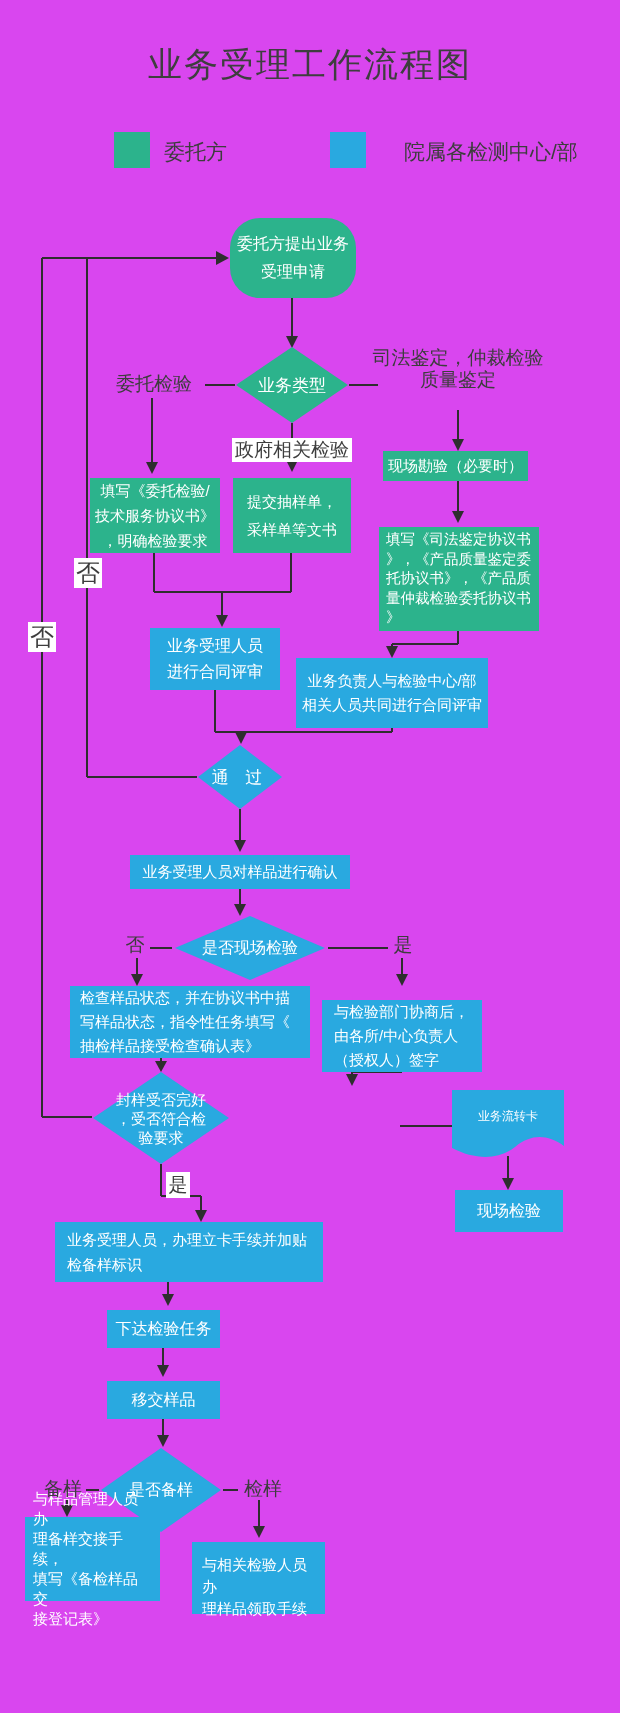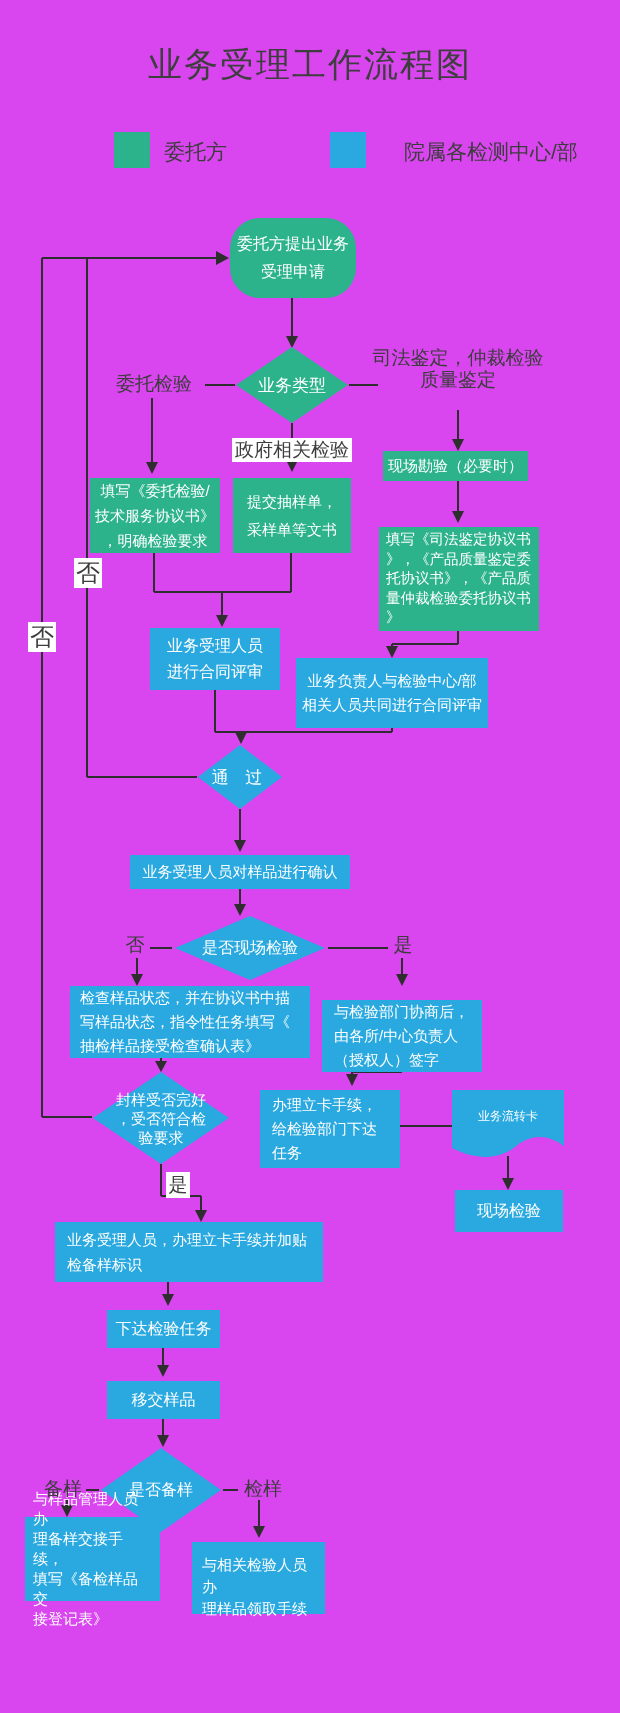--- a/index.html
+++ b/index.html
@@ -180,23 +180,20 @@
 写样品状态，指令性任务填写《
 抽检样品接受检查确认表》</div>
   <div class="node blue ta-left" style="left:322px;top:986px;width:160px;height:72px;font-size:15px;line-height:24px;padding:0 12px;margin-top:14px;">与检验部门协商后，
 由各所/中心负责人
 （授权人）签字</div>
 
   <div class="dtext" style="left:93px;top:1090px;width:136px;height:57px;font-size:15px;line-height:19px;">封样受否完好
 ，受否符合检
 验要求</div>
 
-  <div class="node blue ta-left" style="left:260px;top:1090px;width:140px;height:78px;font-size:15px;line-height:24px;padding:0 12px;">办理立卡手续，
-给检验部门下达
-任务</div>
   <div class="dtext" style="left:452px;top:1098px;width:112px;height:36px;font-size:12px;">业务流转卡</div>
   <div class="node blue" style="left:455px;top:1190px;width:108px;height:42px;font-size:16px;">现场检验</div>
 
   <div class="label maskbg" style="left:166px;top:1172px;width:24px;height:26px;font-size:19px;">是</div>
 
   <div class="node blue ta-left" style="left:55px;top:1222px;width:268px;height:60px;font-size:15px;line-height:25px;padding:0 12px;">业务受理人员，办理立卡手续并加贴
 检备样标识</div>
   <div class="node blue" style="left:107px;top:1310px;width:113px;height:38px;font-size:16px;">下达检验任务</div>
   <div class="node blue" style="left:107px;top:1381px;width:113px;height:38px;font-size:16px;">移交样品</div>
 

